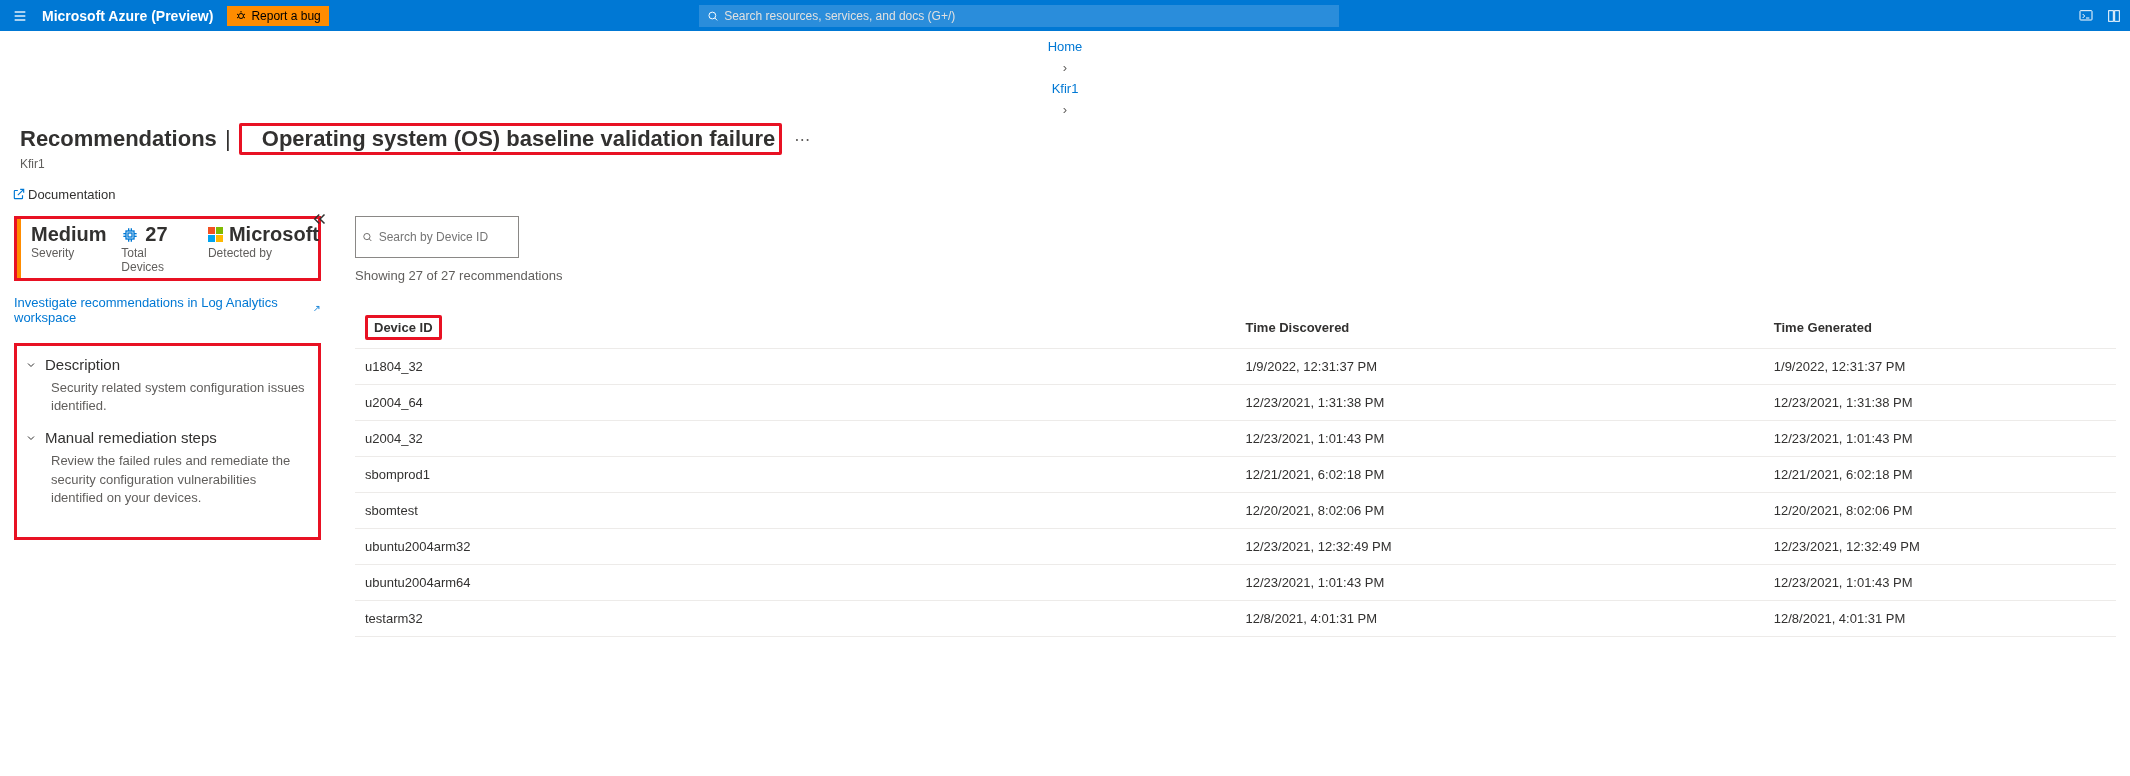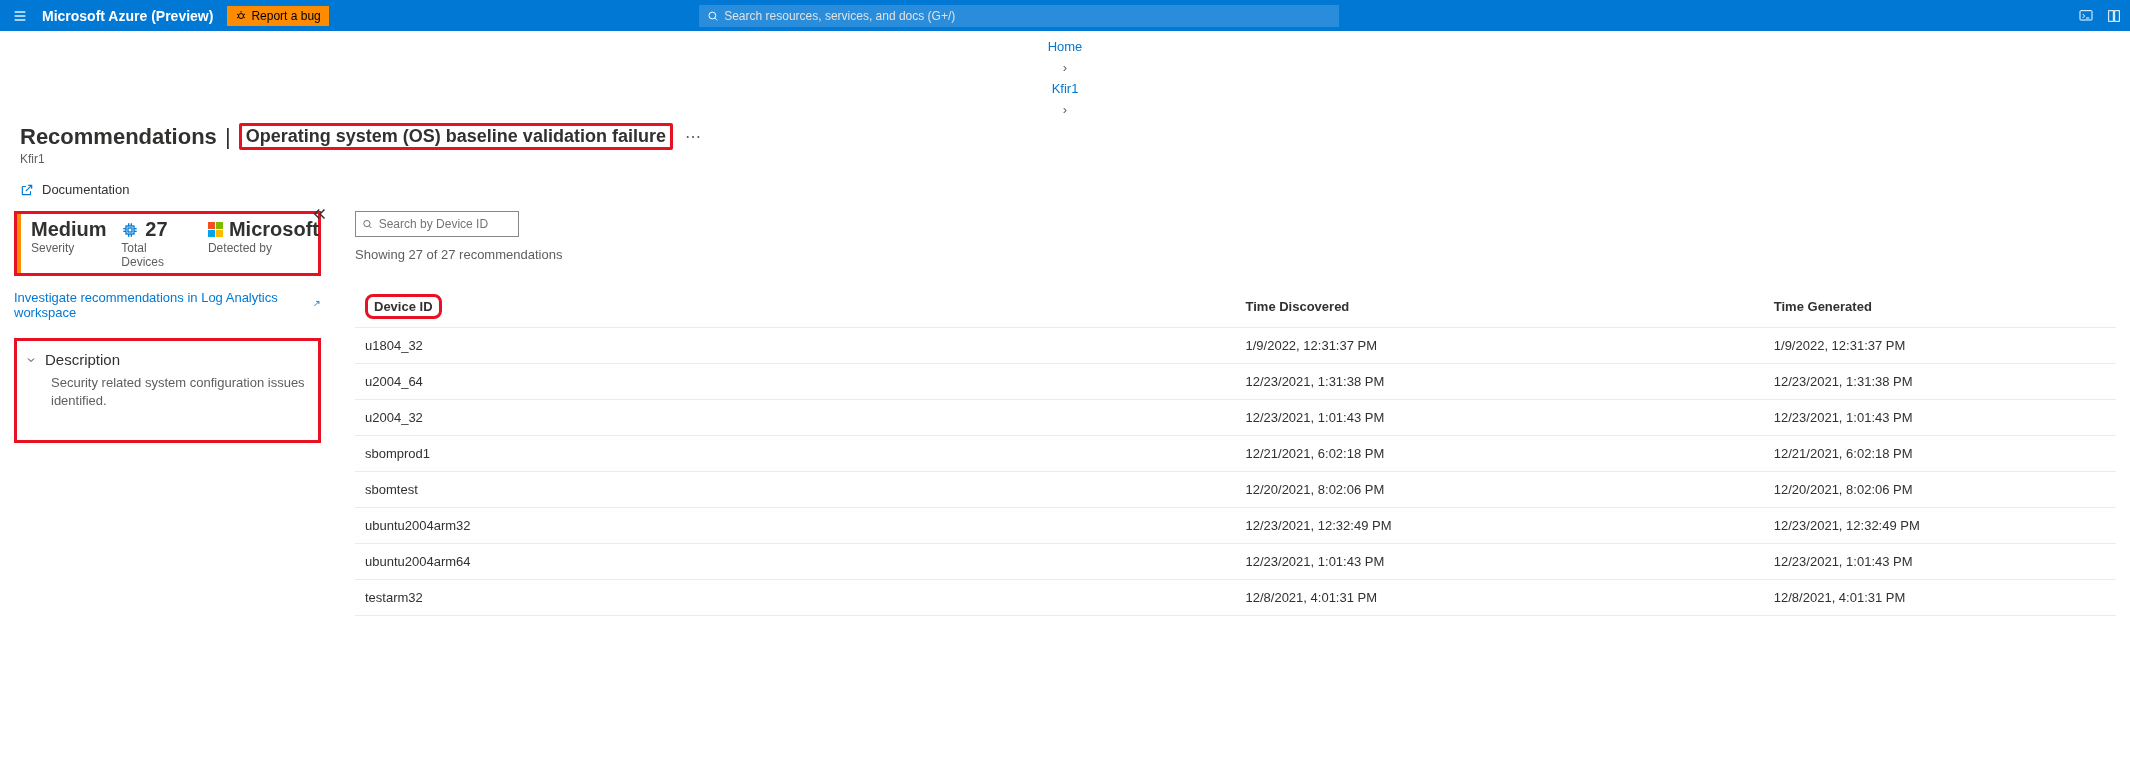--- a/index.html
+++ b/index.html
@@ -22,27 +22,27 @@
   
   .breadcrumb { display:flex; align-items:center; gap:6px; padding: 8px 20px 4px 20px; font-size: 13px; flex-direction: column; }
   .breadcrumb a { color: #0078d4; text-decoration: none; }
   .breadcrumb .sep { color: #605e5c; }
   .breadcrumb .chev { color:#605e5c; }
 
   
   .title-row { display:flex; align-items:center; padding: 2px 20px; }
   .title-prefix { font-size: 22px; font-weight: 600; }
   .title-sep { font-size: 22px; font-weight: 400; margin: 0 2px; }
-  .title-main { font-size: 18px; font-weight: 600; }
+  .title-main { font-size: 22px; font-weight: 600; margin-left: 16px; }
   .title-more { margin-left: 12px; color:#605e5c; font-size:16px; }
   .subtitle { padding: 0 20px 10px 20px; color: #605e5c; font-size: 12px; }
   .hilite-red { border: 3px solid #e81123; padding: 0 4px; border-radius: 2px; display:inline-block; }
 
   
-  .doclink { display:flex; align-items:center; gap:8px; padding: 6px 20px; }
+  .doclink { display:flex; align-items:flex-start; gap:2px; padding: 6px 12px; }
   .doclink svg { width:14px; height:14px; stroke:#0078d4; }
   .doclink span { color: #323130; font-size:13px; }
 
   
   .main { display:flex; padding: 0 0 0 0; }
   .sidebar { width: 335px; padding: 8px 14px 10px 14px; position:relative; }
   .collapse-chev { position:absolute; top:2px; right:6px; cursor:pointer; }
   .collapse-chev svg { width:18px; height:18px; stroke:#323130; }
   .content { flex: 1; padding: 8px 14px 10px 20px; }
 
@@ -65,30 +65,30 @@
 
   
   .sections-box { border: 3px solid #e81123; margin-top: 18px; padding: 10px 8px 16px 8px; }
   .acc-section { margin-bottom: 14px; }
   .acc-head { display:flex; align-items:center; gap:8px; cursor:pointer; }
   .acc-head svg { width:12px; height:12px; stroke:#323130; }
   .acc-head .label { font-size:15px; }
   .acc-body { color:#605e5c; font-size:13px; padding: 6px 0 0 26px; line-height:1.4; }
 
   
-  .filter-input { display:flex; align-items:center; border:1px solid #8a8886; height:26px; width:164px; padding:0 6px; margin-bottom:10px; }
+  .filter-input { display:flex; align-items:center; border:1px solid #8a8886; height:42px; width:164px; padding:0 6px; margin-bottom:10px; }
   .filter-input svg { width:12px; height:12px; stroke:#605e5c; margin-right:6px;}
   .filter-input input { border:none; outline:none; font-size:12px; width:100%; }
   .showing { color:#605e5c; font-size:13px; margin-bottom: 24px; }
 
   
   table { width: 100%; border-collapse: collapse; font-size: 13px; }
   thead th { text-align:left; font-weight:600; padding: 8px 10px; border-bottom: 1px solid #edebe9; }
   tbody td { padding: 10px 10px; border-bottom: 1px solid #edebe9; }
-  .th-hilite { border: 3px solid #e81123; padding: 2px 6px; display:inline-block; border-radius:8px; }
+  .th-hilite { border: 3px solid #e81123; padding: 2px 6px; display:inline-block; border-radius:2px; }
   th:nth-child(1), td:nth-child(1) { width: 50%; }
   th:nth-child(2), td:nth-child(2) { width: 30%; }
   th:nth-child(3), td:nth-child(3) { width: 20%; }
 </style>
 </head>
 <body>
 
 <div class="topbar">
   <div class="hamburger">
     <svg viewBox="0 0 24 24" width="16" height="16" fill="none" stroke-width="2">
@@ -215,20 +215,29 @@
     <div class="sections-box">
       <div class="acc-section">
         <div class="acc-head">
           <svg viewBox="0 0 24 24" fill="none" stroke-width="2">
               <polyline points="6 9 12 15 18 9"></polyline>
             </svg>
           <span class="label">Description</span>
         </div>
         <div class="acc-body">Security related system configuration issues identified.</div>
       </div>
+      <div class="acc-section">
+        <div class="acc-head">
+          <svg viewBox="0 0 24 24" fill="none" stroke-width="2">
+              <polyline points="6 9 12 15 18 9"></polyline>
+            </svg>
+          <span class="label">Manual remediation steps</span>
+        </div>
+        <div class="acc-body">Review the failed rules and remediate the security configuration vulnerabilities identified on your devices.</div>
+      </div>
     </div>
   </div>
 
   <div class="content">
     <div class="filter-input">
       <svg viewBox="0 0 24 24" fill="none" stroke-width="2">
           <circle cx="11" cy="11" r="7"></circle>
           <line x1="21" y1="21" x2="16" y2="16"></line>
         </svg>
       <input type="text" placeholder="Search by Device ID" style="">

